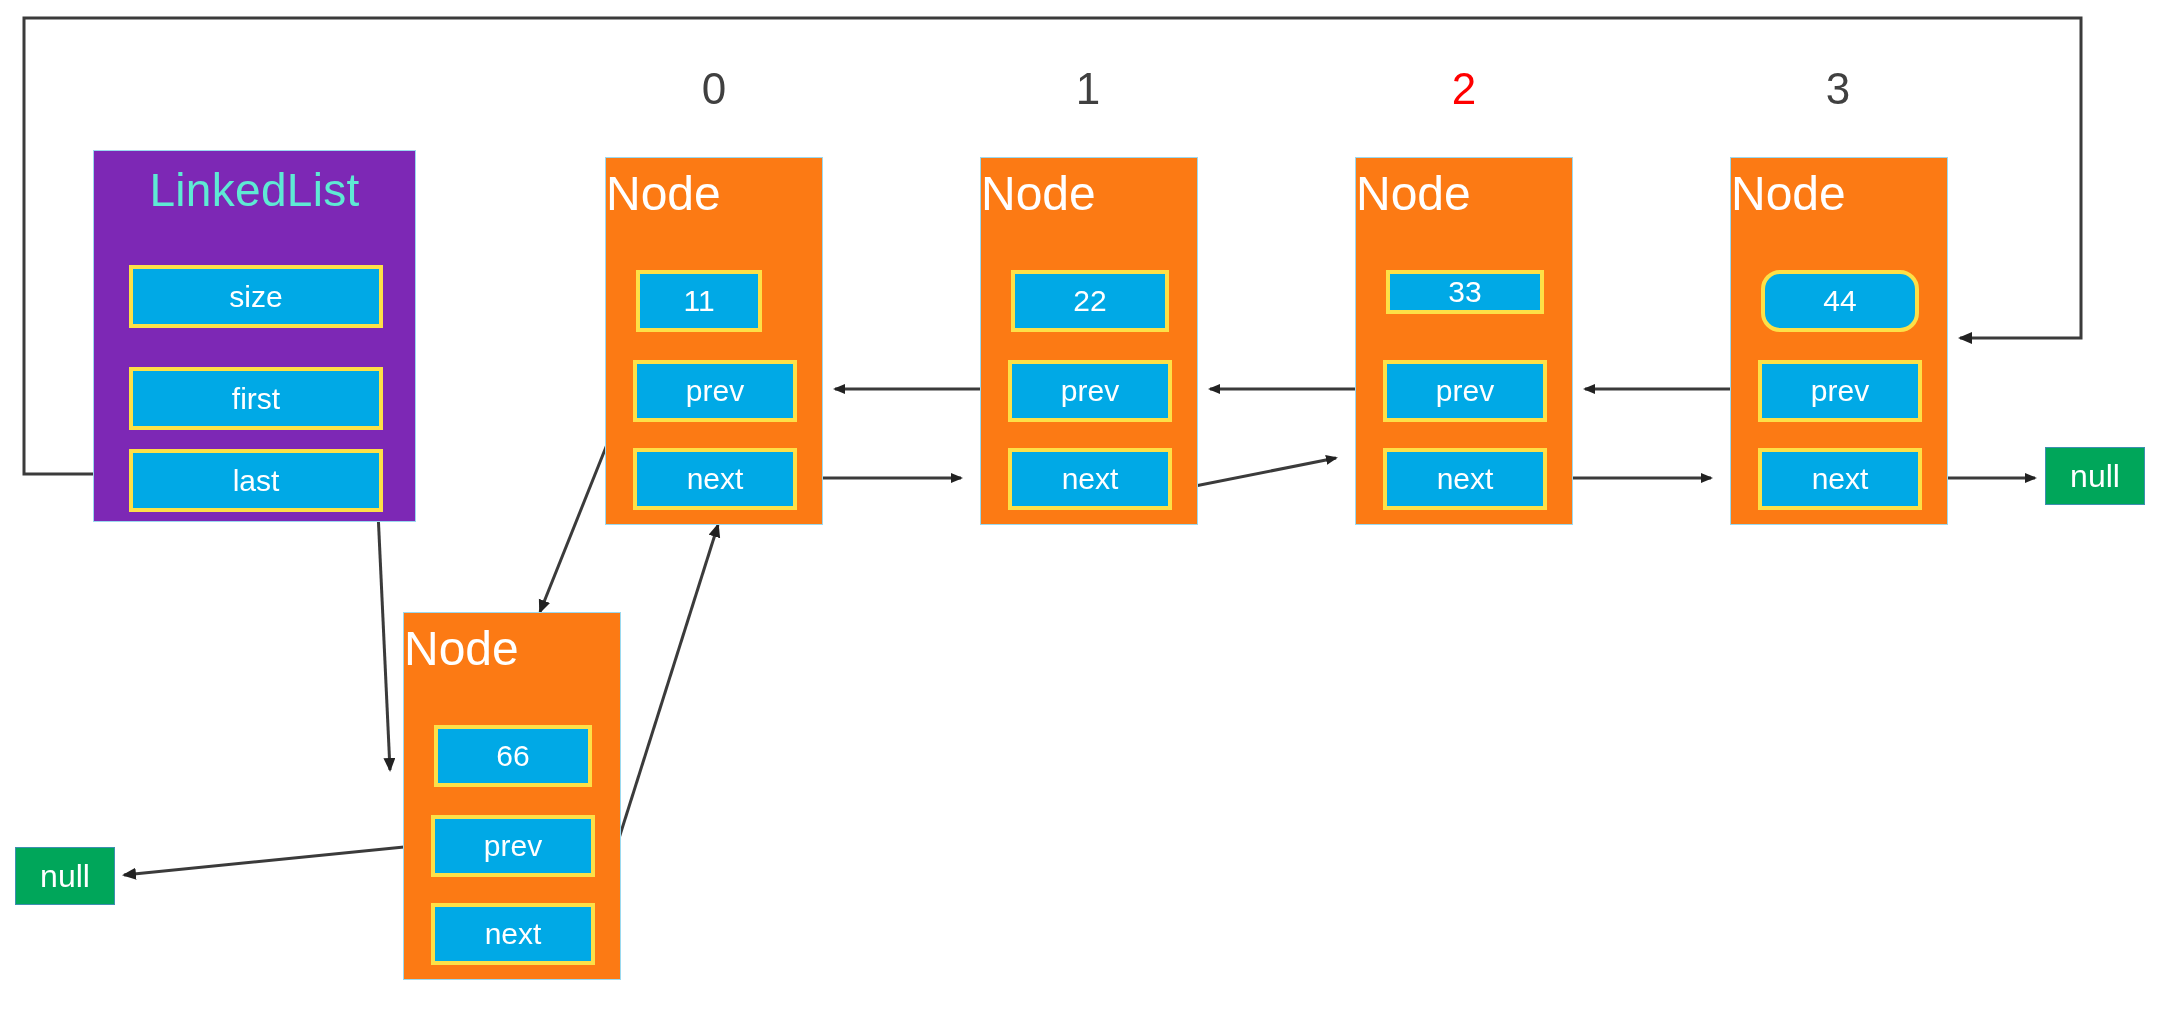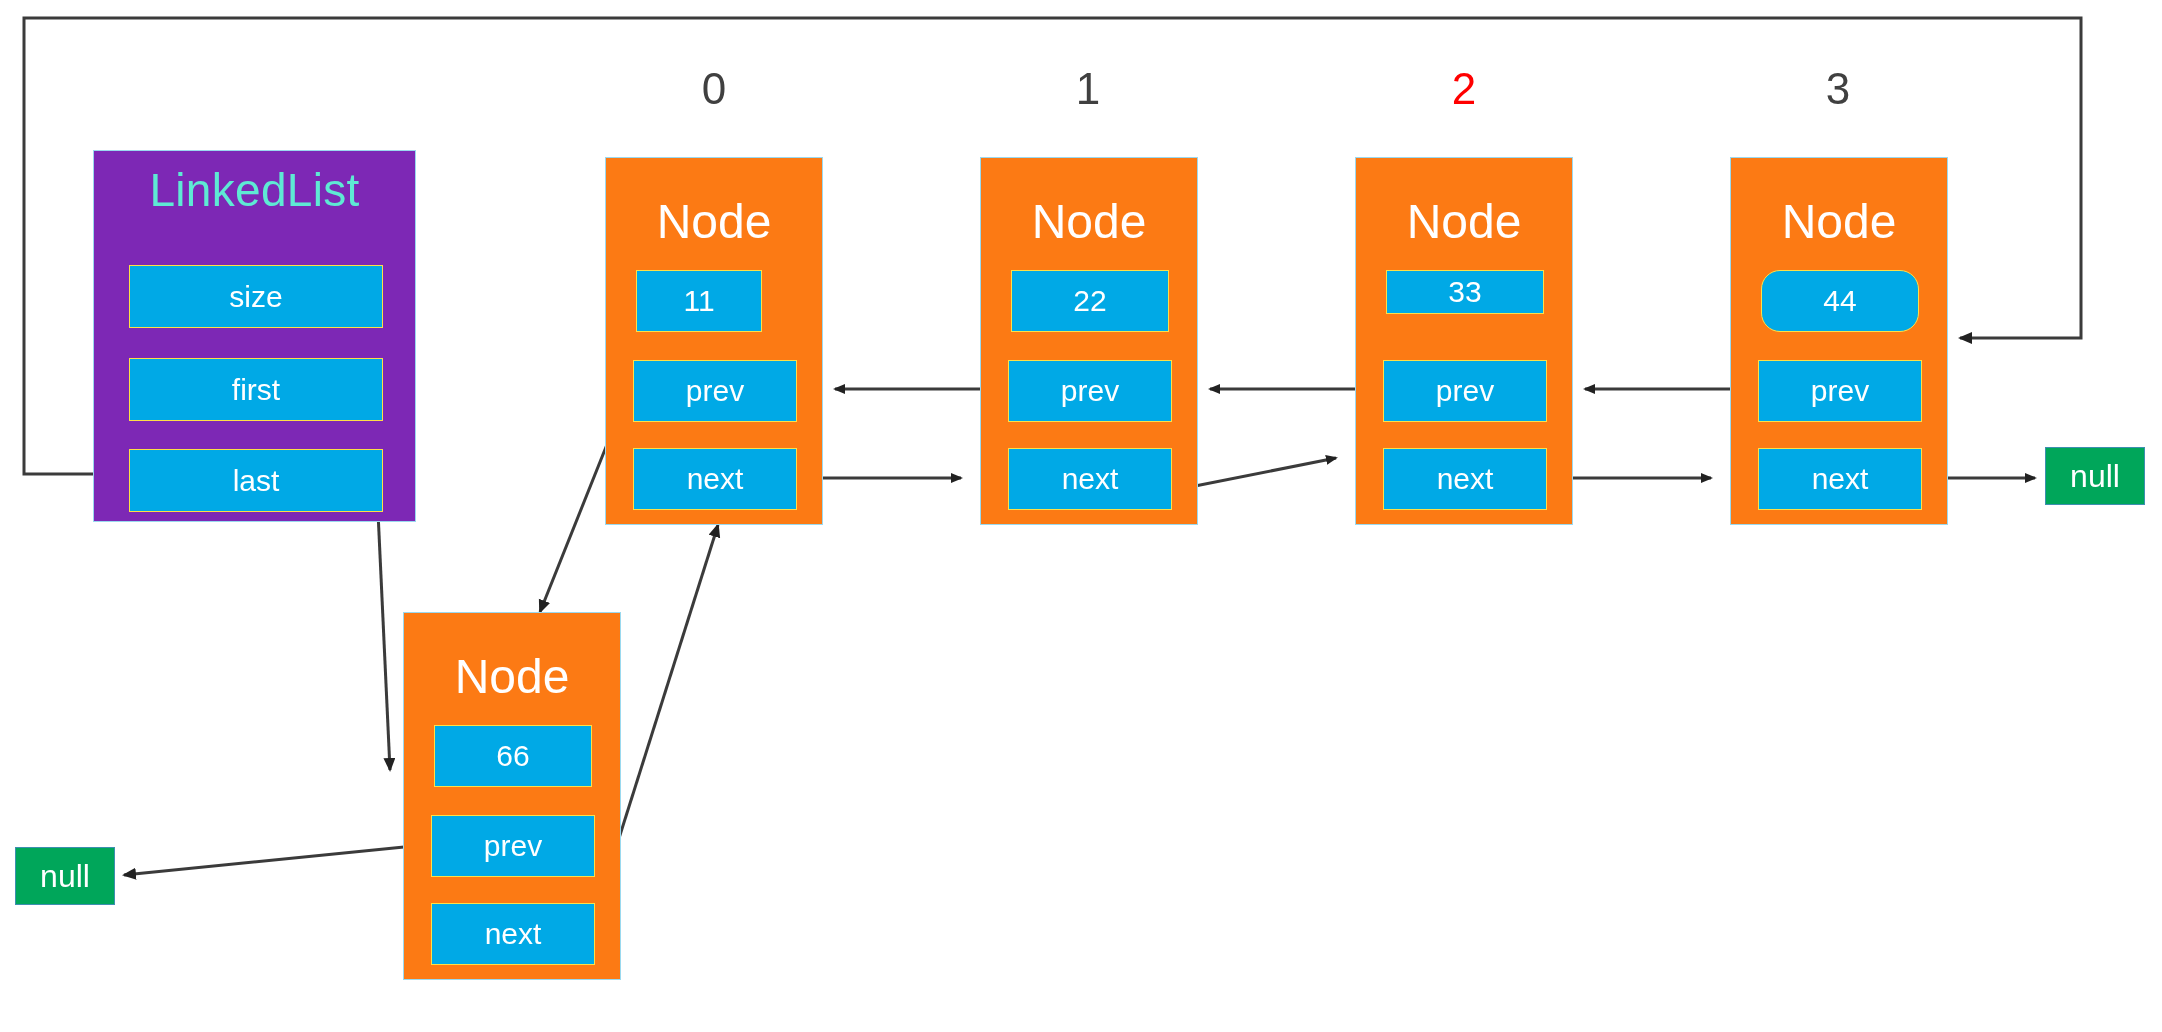--- a/index.html
+++ b/index.html
@@ -53,28 +53,27 @@
   .node-box {
     position: absolute;
     background: #fc7a14;
     border: 1px solid #9ad9ef;
     box-sizing: border-box;
     z-index: 2;
   }
   .node-title {
     color: #ffffff;
     font-size: 48px;
-    text-align: center;
+    text-align: left;
     line-height: 1;
     padding-top: 12px;
-    margin-top: 28px;
   }
   .field {
     background: #00a9e6;
-    border: 1px solid #fde047;
+    border: 4px solid #fde047;
     box-sizing: border-box;
     color: #ffffff;
     font-size: 30px;
     text-align: center;
     line-height: 1;
     display: flex;
     align-items: center;
     justify-content: center;
   }
   .null-box {
@@ -134,21 +133,21 @@
   </svg>
 
   <div class="index-label" style="left:674px; top:64px;">0</div>
   <div class="index-label" style="left:1048px; top:64px;">1</div>
   <div class="index-label hl" style="left:1424px; top:64px;">2</div>
   <div class="index-label" style="left:1798px; top:64px;">3</div>
 
   <div class="ll-box" style="left:93px; top:150px; width:323px; height:372px;">
     <div class="ll-title">LinkedList</div>
     <div class="field" style="position:absolute; left:35px; top:114px; width:254px; height:63px;">size</div>
-    <div class="field" style="position:absolute; left:35px; top:207px; width:254px; height:63px;">first</div>
+    <div class="field" style="position:absolute; left:35px; top:216px; width:254px; height:63px;">first</div>
     <div class="field" style="position:absolute; left:35px; top:298px; width:254px; height:63px;">last</div>
   </div>
 
   <div class="node-box" style="left:605px; top:157px; width:218px; height:368px;">
     <div class="node-title">Node</div>
     <div class="field" style="position:absolute; left:30px; top:112px; width:126px; height:62px;">11</div>
     <div class="field" style="position:absolute; left:27px; top:202px; width:164px; height:62px;">prev</div>
     <div class="field" style="position:absolute; left:27px; top:290px; width:164px; height:62px;">next</div>
   </div>
 

